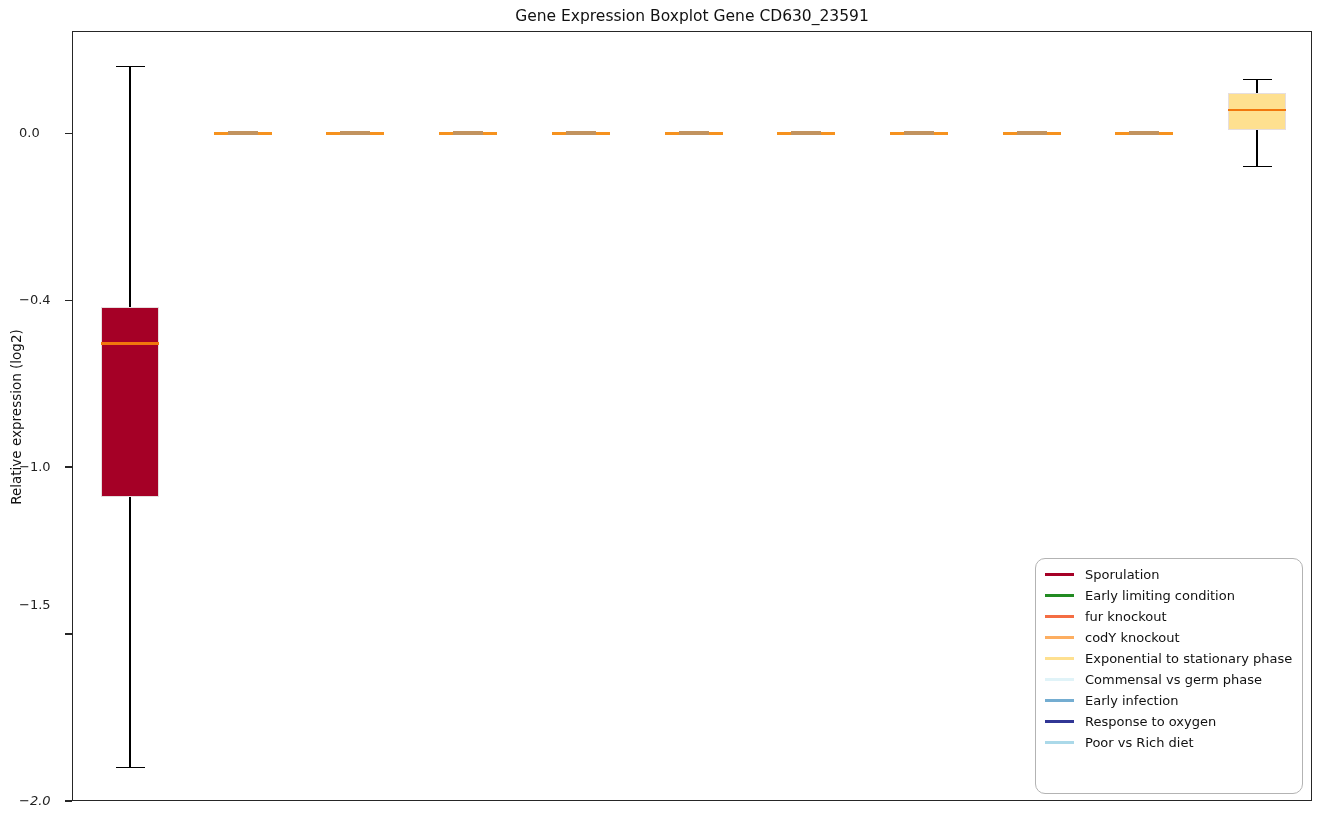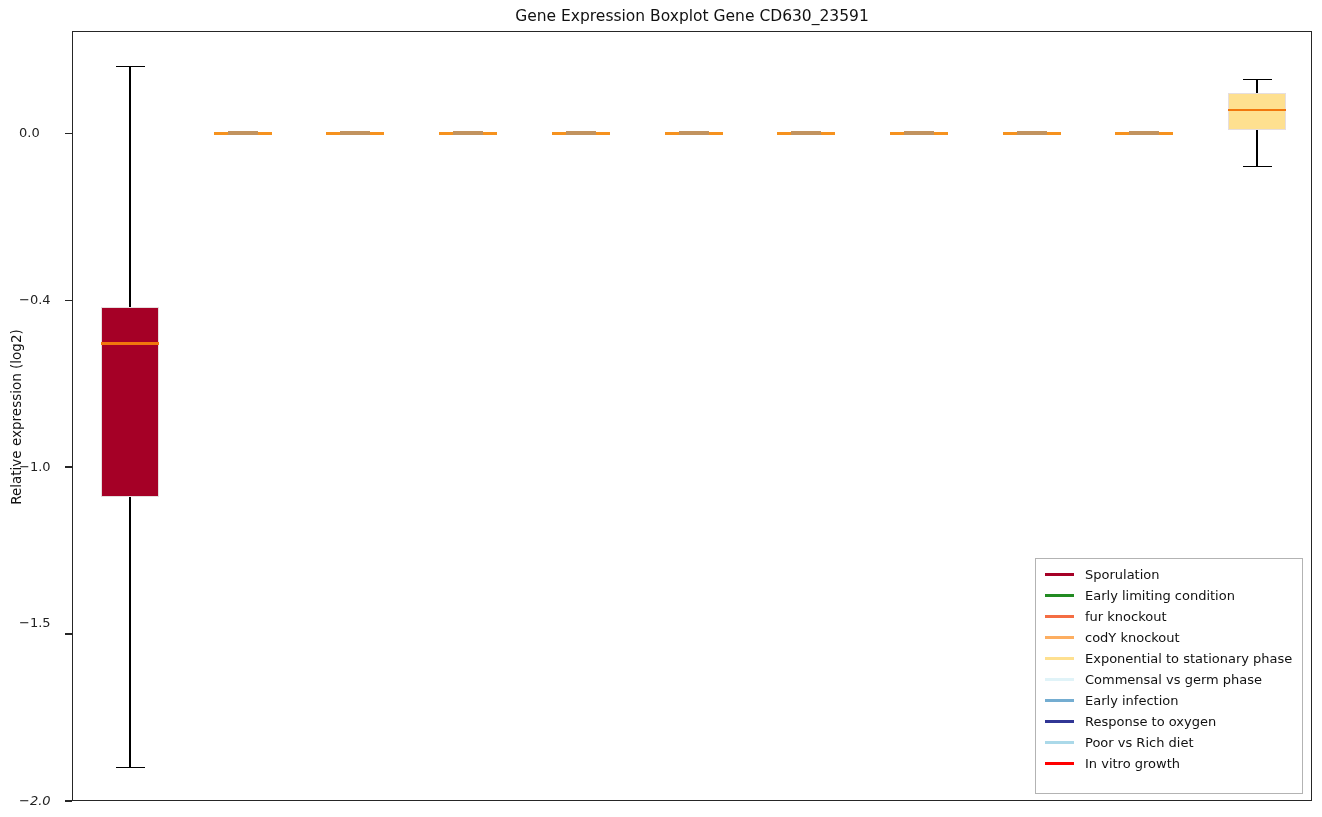--- a/index.html
+++ b/index.html
@@ -4,41 +4,41 @@
 <style>
   html,body{margin:0;padding:0;background:#ffffff;}
   body{width:1322px;height:817px;position:relative;font-family:"DejaVu Sans",sans-serif;color:#000;}
   .fig{position:absolute;inset:0;background:#fff;overflow:hidden;}
   .chart-title{position:absolute;left:72px;top:7px;width:1240px;text-align:center;font-size:15.5px;color:#111;}
   .plot-area{position:absolute;left:72px;top:31px;width:1240px;height:770px;border:1px solid #262626;box-sizing:border-box;background:#fff;}
   .ylabel{position:absolute;left:-114px;top:409px;width:260px;text-align:center;font-size:13.5px;color:#111;transform:rotate(-90deg);}
   .ytick-label{position:absolute;width:42px;text-align:left;font-size:13px;color:#222;}
   .ytick-mark{position:absolute;background:#262626;}
   .bp{position:absolute;}
-  .legend{position:absolute;left:1035px;top:558px;width:268px;height:236px;border:1px solid #b3b3b3;border-radius:0;background:#fff;box-sizing:border-box;padding:5px 0 0 9px;}
+  .legend{position:absolute;left:1035px;top:558px;width:268px;height:236px;border:1px solid #b3b3b3;border-radius:10px;background:#fff;box-sizing:border-box;padding:5px 0 0 9px;}
   .lrow{display:flex;align-items:center;height:21px;}
   .lswatch{display:inline-block;width:29px;height:2.3px;margin-right:11px;flex:0 0 29px;}
   .llabel{font-size:13px;color:#111;white-space:nowrap;}
 </style>
 </head>
 <body>
 
 <div class="fig">
   <div class="chart-title">Gene Expression Boxplot Gene CD630_23591</div>
   <div class="ylabel">Relative expression (log2)</div>
   <div class="plot-area"></div>
   <div id="axes-decorations">
       <div class="bp ytick-mark" style="left: 65px; top: 132.577px; width: 7px; height: 1.2px; background: rgb(38, 38, 38);"></div>
       <div class="bp ytick-label" style="left: 19px; top: 124.677px;">0.0</div>
       <div class="bp ytick-mark" style="left: 65px; top: 299.533px; width: 7px; height: 1.2px; background: rgb(38, 38, 38);"></div>
       <div class="bp ytick-label" style="left: 19px; top: 291.633px;">−0.4</div>
       <div class="bp ytick-mark" style="left: 65px; top: 466.488px; width: 7px; height: 1.2px; background: rgb(38, 38, 38);"></div>
       <div class="bp ytick-label" style="left: 19px; top: 458.588px;">−1.0</div>
       <div class="bp ytick-mark" style="left: 65px; top: 633.444px; width: 7px; height: 1.2px; background: rgb(38, 38, 38);"></div>
-      <div class="bp ytick-label" style="left: 19px; top: 615px;">−1.5</div>
+      <div class="bp ytick-label" style="left: 19px; top: 597px;">−1.5</div>
       <div class="bp ytick-mark" style="left: 65px; top: 800.4px; width: 7px; height: 1.2px; background: rgb(38, 38, 38);"></div>
       <div class="bp ytick-label" style="left: 19px; top: 792.5px; font-style: italic;">−2.0</div>
     </div>
   <div id="boxes-layer">
       <div class="bp" style="left: 129.4px; top: 66.3946px; width: 1.3px; height: 240.416px; background: rgb(0, 0, 0);"></div>
       <div class="bp" style="left: 129.4px; top: 497.141px; width: 1.3px; height: 270.468px; background: rgb(0, 0, 0);"></div>
       <div class="bp" style="left: 115.5px; top: 65.7946px; width: 29px; height: 1.3px; background: rgb(0, 0, 0);"></div>
       <div class="bp" style="left: 115.5px; top: 767.009px; width: 29px; height: 1.3px; background: rgb(0, 0, 0);"></div>
       <div class="bp" style="left: 101px; top: 306.811px; width: 58px; height: 190.33px; background: rgb(165, 0, 38); border: 1px solid rgb(230, 222, 222); box-sizing: border-box;"></div>
       <div class="bp" style="left: 101px; top: 342.341px; width: 58px; height: 2.4px; background: rgb(241, 119, 13);"></div>
@@ -98,19 +98,15 @@
           <span class="llabel">Early infection</span>
         </div>
         <div class="lrow">
           <span class="lswatch" style="background: rgb(49, 54, 149);"></span>
           <span class="llabel">Response to oxygen</span>
         </div>
         <div class="lrow">
           <span class="lswatch" style="background: rgb(171, 217, 233);"></span>
           <span class="llabel">Poor vs Rich diet</span>
         </div>
-        <div class="lrow">
-          <span class="lswatch" style="background: rgb(255, 0, 0);"></span>
-          <span class="llabel">In vitro growth</span>
-        </div>
       </div>
   </div>
 </div>
 
 </body></html>

